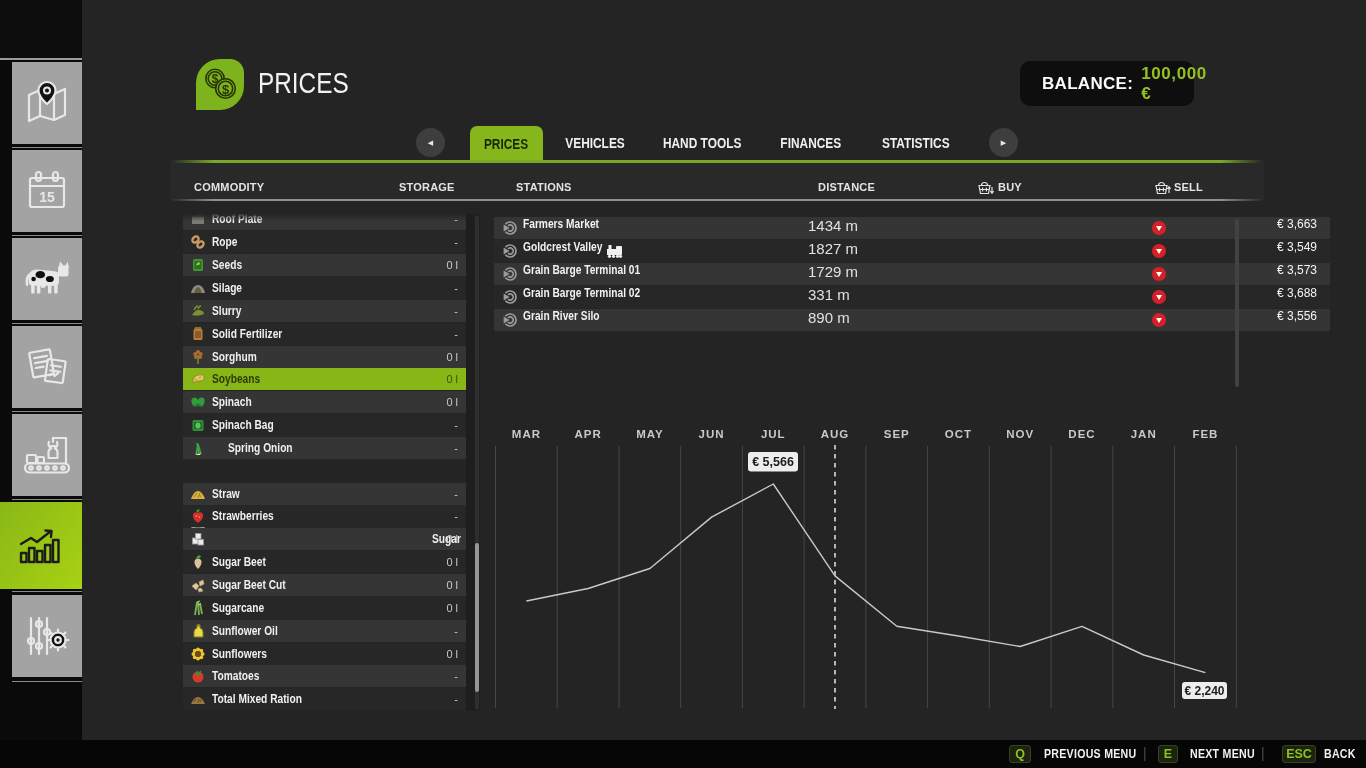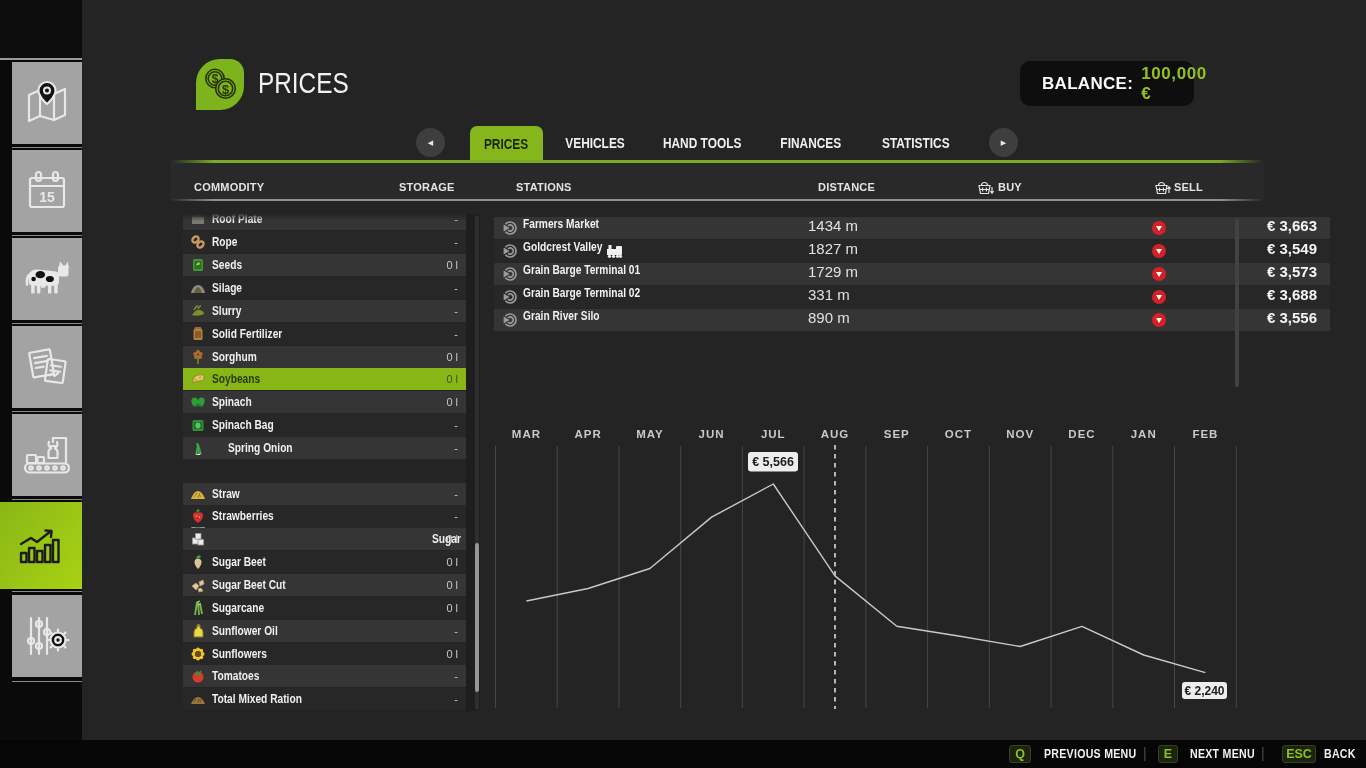--- a/index.html
+++ b/index.html
@@ -62,21 +62,21 @@
   .rd { background:#272727; }
   .rg { background:#88b617; }
   .rg .nm { color:#2c3a08; }
   .rg .vl { color:#41500e; }
 
   
   .srow { position:absolute; left:494px; width:836px; height:22px; display:flex; }
   .srow .nm { margin-left:29px; font-size:12px; font-weight:bold; color:#f2f2f2;
               transform:scaleX(0.85); transform-origin:left center; white-space:nowrap; }
   .srow .dist { position:absolute; left:314px; font-size:15px; color:#e0e0e0; }
-  .srow .prc { position:absolute; right:13px; font-size:15px; font-weight:bold; color:#f5f5f5; }
+  .srow .prc { position:absolute; right:13px; font-size:12px; font-weight:normal; color:#f5f5f5; }
   .srow .red { position:absolute; left:658px; top:4px; width:14px; height:14px;
                border-radius:50%; background:#d62027; }
   .srow .red:after { content:""; position:absolute; left:4px; top:5.5px;
     border-left:3px solid transparent; border-right:3px solid transparent;
     border-top:5px solid #ffffff; }
 
   
   #sgroove { position:absolute; left:466px; top:214px; width:14px; height:497px; background:#1e1e1e; }
   #sbar1t { position:absolute; left:475px; top:215px; width:4px; height:495px; background:#2e2e2e; border-radius:2px;}
   #sbar1 { position:absolute; left:475px; top:543px; width:4px; height:149px; background:#969696; border-radius:2px;}

